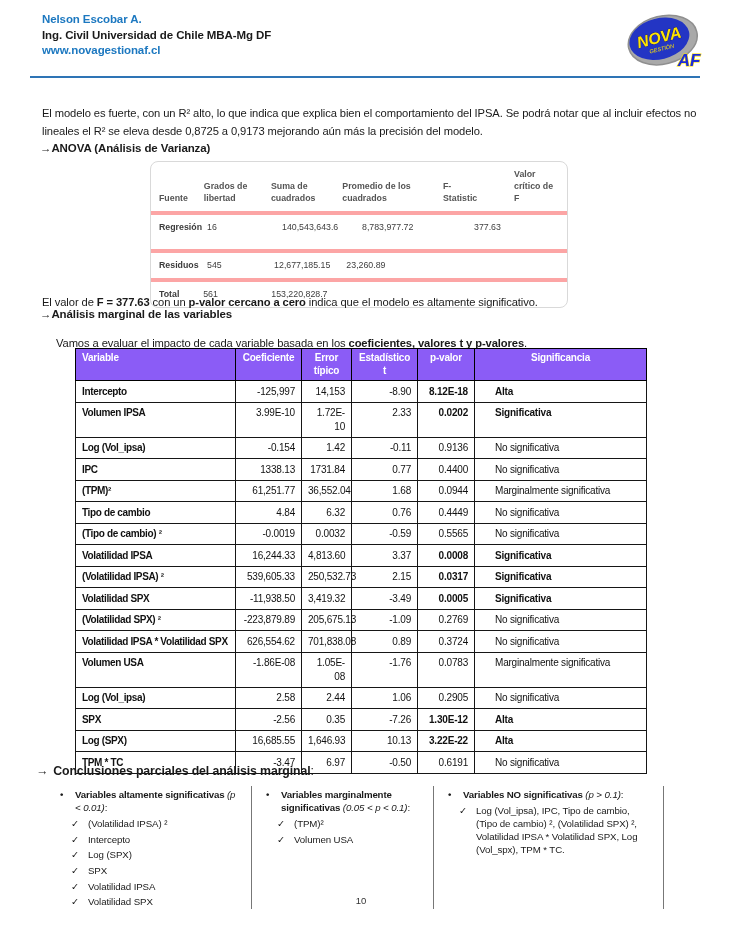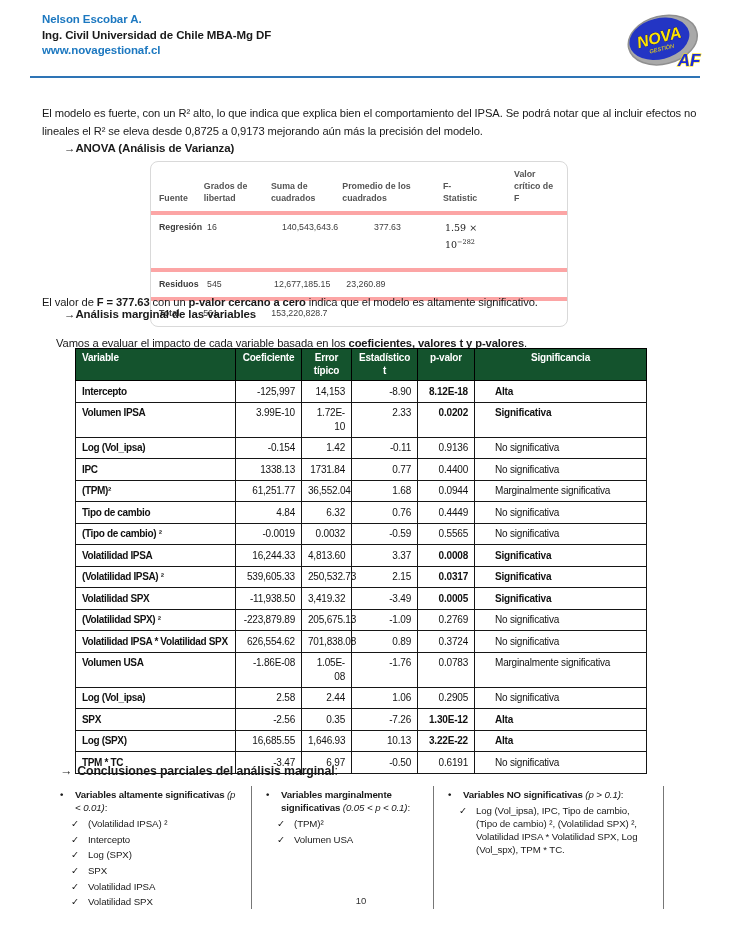--- a/index.html
+++ b/index.html
@@ -8,42 +8,42 @@
     font-family:"Liberation Sans",sans-serif;color:#1a1a1a;
   }
   
   .hdr{position:absolute;left:42px;top:12px;font-weight:bold;font-size:11.5px;line-height:15.5px;letter-spacing:-0.1px;}
   .hdr .blue{color:#1c78c0;}
   .logo{position:absolute;left:623px;top:13px;}
   .rule{position:absolute;left:30px;top:76px;width:670px;height:0;border-top:2px solid #2e74b5;}
   
   .para{position:absolute;font-size:11.2px;line-height:17.5px;letter-spacing:-0.1px;}
   #intro{left:42px;top:94px;width:668px;}
-  .h-sec{position:absolute;font-weight:bold;font-size:11.5px;letter-spacing:-0.1px;margin-left:24px;}
+  .h-sec{position:absolute;font-weight:bold;font-size:11.5px;letter-spacing:-0.1px;}
   #h-anova{left:40px;top:142px;}
   #f-para{left:42px;top:283px;width:668px;}
   #h-marg{left:40px;top:308px;}
   #marg-intro{left:56px;top:324px;width:650px;}
   
   .anova{position:absolute;left:150px;top:161px;width:418px;border:1px solid #d9d9d9;border-radius:8px;
          font-size:8.8px;color:#404040;background:#fff;box-sizing:border-box;overflow:hidden;}
   .a-row{display:flex;border-top:4px solid #fca5a5;}
   .a-row.head{border-top:none;align-items:flex-end;color:#555;font-weight:bold;}
   .a-c{padding:6px 8px 7px 8px;box-sizing:border-box;line-height:12px;}
   .a-c1{width:48px;} .a-c2{width:75px;} .a-c3{width:80px;} .a-c4{width:100px;} .a-c5{width:47px;margin-left:12px;} .a-c6{width:68px;margin-left:24px;}
   .a-lab{font-weight:bold;color:#3c3c3c;}
   .a-math{font-family:"DejaVu Serif",serif;font-size:9.5px;line-height:14px;color:#222;}
   .a-math sup{font-size:6.5px;}
   .a-row.r-tall .a-c{padding-bottom:16px;}
   
   table.marg{position:absolute;left:75px;top:348px;width:571px;border-collapse:collapse;table-layout:fixed;
              font-size:10px;color:#111;}
   .marg col.w1{width:160px;}.marg col.w2{width:66px;}.marg col.w3{width:50px;}
   .marg col.w4{width:66px;}.marg col.w5{width:57px;}.marg col.w6{width:172px;}
-  .marg th{background:#14532d;color:#fff;border:1px solid #000;padding:3px 6px;font-size:10px;line-height:12.5px;
+  .marg th{background:#8b5cf6;color:#fff;border:1px solid #000;padding:3px 6px;font-size:10px;line-height:12.5px;
            vertical-align:top;text-align:center;letter-spacing:-0.2px;}
   .marg th.v{text-align:left;}
   .marg td{border:1px solid #161616;padding:3.5px 6px;line-height:13.5px;vertical-align:top;letter-spacing:-0.2px;}
   .marg td.v{font-weight:bold;white-space:nowrap;letter-spacing:-0.35px;}
   .marg td.num{text-align:right;}
   .marg td.sig{text-align:left;padding-left:20px;padding-right:20px;}
   .marg tr.emph td.p,.marg tr.emph td.sig{font-weight:bold;}
   
   #h-concl{left:36px;top:764px;font-size:12.3px;}
   #h-concl .arrow{margin-right:5px;font-weight:normal;}
@@ -94,22 +94,22 @@
     <div class="a-c a-c3">Suma de cuadrados</div>
     <div class="a-c a-c4">Promedio de los cuadrados</div>
     <div class="a-c a-c5">F-Statistic</div>
     <div class="a-c a-c6">Valor crítico de F</div>
   </div>
   <div>
       <div class="a-row r-tall">
         <div class="a-c a-c1 a-lab">Regresión</div>
         <div class="a-c a-c2">16</div>
         <div class="a-c a-c3">140,543,643.6</div>
+        <div class="a-c a-c4">8,783,977.72</div>
         <div class="a-c a-c5">377.63</div>
-        <div class="a-c a-c6 a-math"><span>1.59 ×</span><br><span>10<sup>−282</sup></span></div>
       </div>
       <div class="a-row">
         <div class="a-c a-c1 a-lab">Residuos</div>
         <div class="a-c a-c2">545</div>
         <div class="a-c a-c3">12,677,185.15</div>
         <div class="a-c a-c4">23,260.89</div>
         <div class="a-c a-c5"></div>
         <div class="a-c a-c6"></div>
       </div>
       <div class="a-row">

